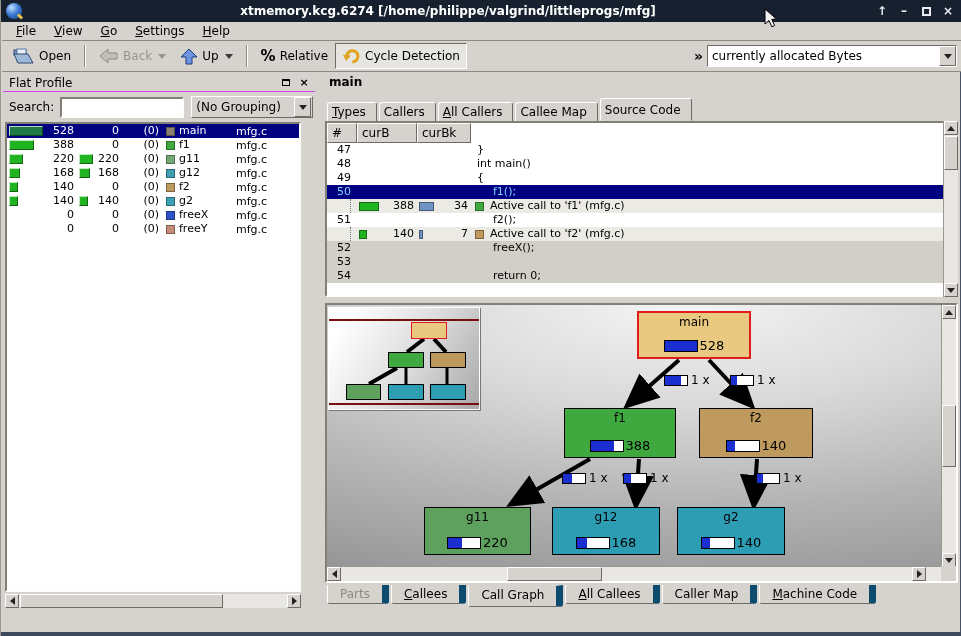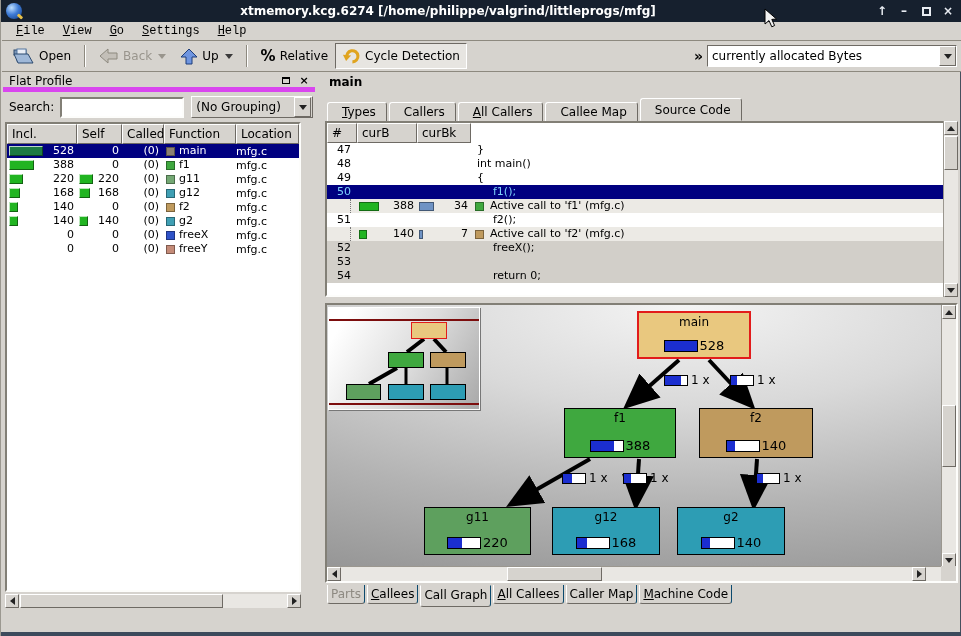--- a/index.html
+++ b/index.html
@@ -12,42 +12,42 @@
   .app-icon { width:16px; height:16px; margin-left:5px; border-radius:50%;
     background:radial-gradient(circle at 35% 30%, #bfe0ff 0%, #3e7bd6 45%, #123a7a 100%); position:relative; }
   .app-icon::after { content:""; position:absolute; right:-1px; bottom:1px; width:6px; height:3px; background:#e9c24a; transform:rotate(40deg); border-radius:1px; }
   .title-text { flex:1; text-align:center; color:#fff; font-weight:bold; font-size:12px; }
   .win-controls { display:flex; align-items:center; gap:6px; margin-right:6px; color:#e8ecf2; }
   .win-btn { width:16px; height:16px; display:flex; align-items:center; justify-content:center; font-size:12px; font-weight:bold; cursor:default; }
   .max-box { width:9px; height:9px; border:2px solid #e8ecf2; display:inline-block; }
 
   
   .menubar { position:absolute; left:1px; top:22px; width:959px; height:19px; background:#d6d3ce; border-bottom:1px solid #8d897f; display:flex; align-items:center; padding-left:6px; gap:2px; }
-  .menu-item { display:inline-block; padding:13px 8px;font-family:Liberation Mono, monospace; }
+  .menu-item { display:inline-block; padding:13px 8px; }
   .acc::first-letter { text-decoration:underline; }
 
   
   .toolbar { position:absolute; left:1px; top:41px; width:959px; height:31px; background:#d6d3ce; border-bottom:1px solid #8d897f; display:flex; align-items:center; }
   .tb-btn { display:flex; align-items:center; gap:4px; padding:3px 6px; height:26px; border:1px solid transparent; white-space:nowrap; }
   .tb-btn.pressed { border-top:1px solid #6e6a64; border-left:1px solid #6e6a64; border-bottom:1px solid #fff; border-right:1px solid #fff; background:#e7e5e1; }
   .tb-sep { width:2px; height:22px; border-left:1px solid #8d897f; border-right:1px solid #fff; margin:0 6px; }
   .disabled-text { color:#99958d; }
   .dd-arrow { width:0; height:0; border-left:4px solid transparent; border-right:4px solid transparent; border-top:5px solid #3a3a3a; margin-left:2px; }
   .dd-arrow.dis { border-top-color:#99958d; }
   .pct-glyph { font-size:15px; font-weight:bold; }
   .tb-spring { flex:1; }
   .overflow-chevron { font-size:14px; font-weight:bold; margin-right:4px; }
   .combo { width:250px; height:22px; background:#fff; border-top:1px solid #6e6a64; border-left:1px solid #6e6a64; border-bottom:1px solid #fff; border-right:1px solid #fff; display:flex; align-items:center; margin-right:4px; }
   .combo .val { flex:1; padding-left:4px; }
   .combo-btn { width:17px; height:20px; background:#d6d3ce; border-top:1px solid #fff; border-left:1px solid #fff; border-bottom:1px solid #6e6a64; border-right:1px solid #6e6a64; display:flex; align-items:center; justify-content:center; }
   .hdr-cell { background:#d6d3ce; border-top:1px solid #fff; border-left:1px solid #fff; border-right:1px solid #6e6a64; border-bottom:1px solid #6e6a64; padding:2px 4px; overflow:hidden; white-space:nowrap; }
 
   
   .leftdock { position:absolute; left:2px; top:72px; width:316px; height:536px; }
-  .dock-head { position:absolute; left:0; top:2px; width:312px; height:18px; display:flex; align-items:center; border-bottom:5px solid #d946ef; }
+  .dock-head { position:absolute; left:0; top:2px; width:312px; height:18px; display:flex; align-items:center; border-bottom:1px solid #d946ef; }
   .dock-head .t { flex:1; padding-left:6px; }
   .dock-ico { width:14px; height:14px; margin-right:4px; display:flex; align-items:center; justify-content:center; font-size:11px; }
   .float-rect { width:8px; height:7px; border:1px solid #000; border-top-width:2px; }
   .search-row { position:absolute; left:0; top:22px; width:312px; height:26px; display:flex; align-items:center; }
   .search-lbl { padding:0 6px 0 6px; }
   .search-input { width:124px; height:21px; background:#fff; border-top:2px solid #827f76; border-left:2px solid #827f76; border-bottom:2px solid #fdfdfb; border-right:2px solid #fdfdfb; font-family:inherit; font-size:12px; padding:0 3px; }
   .grouping { margin-left:7px; width:122px; height:22px; background:#d6d3ce; border-top:1px solid #fff; border-left:1px solid #fff; border-bottom:1px solid #6e6a64; border-right:1px solid #6e6a64; display:flex; align-items:center; }
   .grouping .val { flex:1; padding-left:4px; white-space:nowrap; }
   .grouping .combo-btn { margin-right:1px; }
 
@@ -76,21 +76,21 @@
   .tri-d { width:0;height:0;border-left:4px solid transparent;border-right:4px solid transparent;border-top:5px solid #222; }
   .sb-thumb { position:absolute; background:#d6d3ce; border-top:1px solid #fff; border-left:1px solid #fff; border-bottom:1px solid #6e6a64; border-right:1px solid #6e6a64; }
 
   
   .vsplit { position:absolute; left:318px; top:72px; width:4px; height:536px; background:#d6d3ce; }
 
   
   .rightpane { position:absolute; left:322px; top:72px; width:637px; height:536px; }
   .main-title { position:absolute; left:6px; top:3px; font-weight:bold; }
   .tabs-top { position:absolute; left:4px; top:26px; width:630px; height:23px; display:flex; align-items:flex-end; }
-  .tab { background:#d6d3ce; border-top:1px solid #fff; border-left:1px solid #fff; border-right:1px solid #6e6a64; border-top-left-radius:3px; border-top-right-radius:3px; padding:2px 10px 2px 14px; height:19px; margin-right:2px; white-space:nowrap; }
+  .tab { background:#d6d3ce; border-top:1px solid #fff; border-left:1px solid #fff; border-right:1px solid #6e6a64; border-top-left-radius:3px; border-top-right-radius:3px; padding:2px 10px 2px 4px; height:19px; margin-right:2px; white-space:nowrap; }
   .tab.active { height:23px; padding-top:4px; border-bottom:1px solid #d6d3ce; position:relative; z-index:3; }
 
   .src-frame { position:absolute; left:2px; top:49px; width:633px; height:176px; background:#fff; border-top:2px solid #827f76; border-left:2px solid #827f76; border-bottom:2px solid #fdfdfb; border-right:2px solid #fdfdfb; overflow:hidden; }
   .src-header { display:flex; height:20px; }
   .src-row { display:flex; height:14px; line-height:14px; align-items:center; }
   .src-row.sel { background:#000080; color:#7dd3fc; }
   .src-row.callrow { background:#eceae5; }
   .src-row.shade { background:#d2cfc9; }
   .sc-num { width:30px; text-align:right; padding-right:6px; font-size:11px; }
   .sc-curb { width:60px; display:flex; align-items:center; }
@@ -122,21 +122,21 @@
   .minimap { position:absolute; left:1px; top:2px; width:152px; height:103px; background:linear-gradient(120deg,#ffffff 10%, #dcdcdc 55%, #a8a8a8 100%); border:1px solid #fff; box-shadow:1px 1px 0 #777; }
   .mm-line { position:absolute; left:0; width:100%; height:2px; background:#7c0d0d; }
   .mm-node { position:absolute; border:1px solid #000; }
 
   .g-vsb { position:absolute; right:0; top:0; width:15px; height:262px; background:#e9e7e3; border-left:1px solid #9b978f; }
   .g-hsb { position:absolute; left:0; bottom:0; width:614px; height:15px; background:#e9e7e3; border-top:1px solid #9b978f; }
   .g-corner { position:absolute; right:0; bottom:0; width:15px; height:15px; background:#d6d3ce; }
 
   
   .tabs-bottom { position:absolute; left:4px; top:513px; width:630px; height:22px; display:flex; align-items:flex-start; }
-  .btab { background:#d6d3ce; border-bottom:1px solid #6e6a64; border-left:1px solid #fff; border-right:1px solid #0c4a6e; border-bottom-left-radius:3px; border-bottom-right-radius:3px; padding:2px 3px; height:19px; margin-right:2px; white-space:nowrap; }
+  .btab { background:#d6d3ce; border-bottom:1px solid #6e6a64; border-left:1px solid #fff; border-right:7px solid #0c4a6e; border-bottom-left-radius:3px; border-bottom-right-radius:3px; padding:2px 12px; height:19px; margin-right:2px; white-space:nowrap; }
   .btab.active { height:22px; position:relative; z-index:3; border-top:1px solid #d6d3ce; }
   .btab.dis { color:#8e8a82; }
 
   
   .statusbar { position:absolute; left:1px; top:608px; width:959px; height:24px; border-top:1px solid #fff; background:#d6d3ce; display:flex; align-items:center; padding-left:5px; }
   .win-bottom { position:absolute; left:0; top:632px; width:961px; height:4px; background:#3c4a5c; }
 
   .cursor-svg { position:absolute; left:763px; top:8px; z-index:99; }
 </style>
 </head>
@@ -224,27 +224,20 @@
       <input class="search-input" value="" style="">
       <div class="grouping">
         <span class="val">(No Grouping)</span>
         <span class="combo-btn">
             <span class="tri-d"></span>
           </span>
       </div>
     </div>
 
     <div class="fp-frame">
-      <div class="fp-header">
-        <div class="hdr-cell" style="width:70px">Incl.</div>
-        <div class="hdr-cell" style="width:45px">Self</div>
-        <div class="hdr-cell" style="width:42px">Called</div>
-        <div class="hdr-cell" style="width:72px">Function</div>
-        <div class="hdr-cell" style="flex:1">Location</div>
-      </div>
 
       <div class="fp-row sel">
         <div class="c-incl">
             <span class="bar" style="width:34px;background:#1d7a44;"></span>
             <span class="num">528</span>
           </div>
         <div class="c-self">
             <span class="num">0</span>
           </div>
         <div class="c-called">

